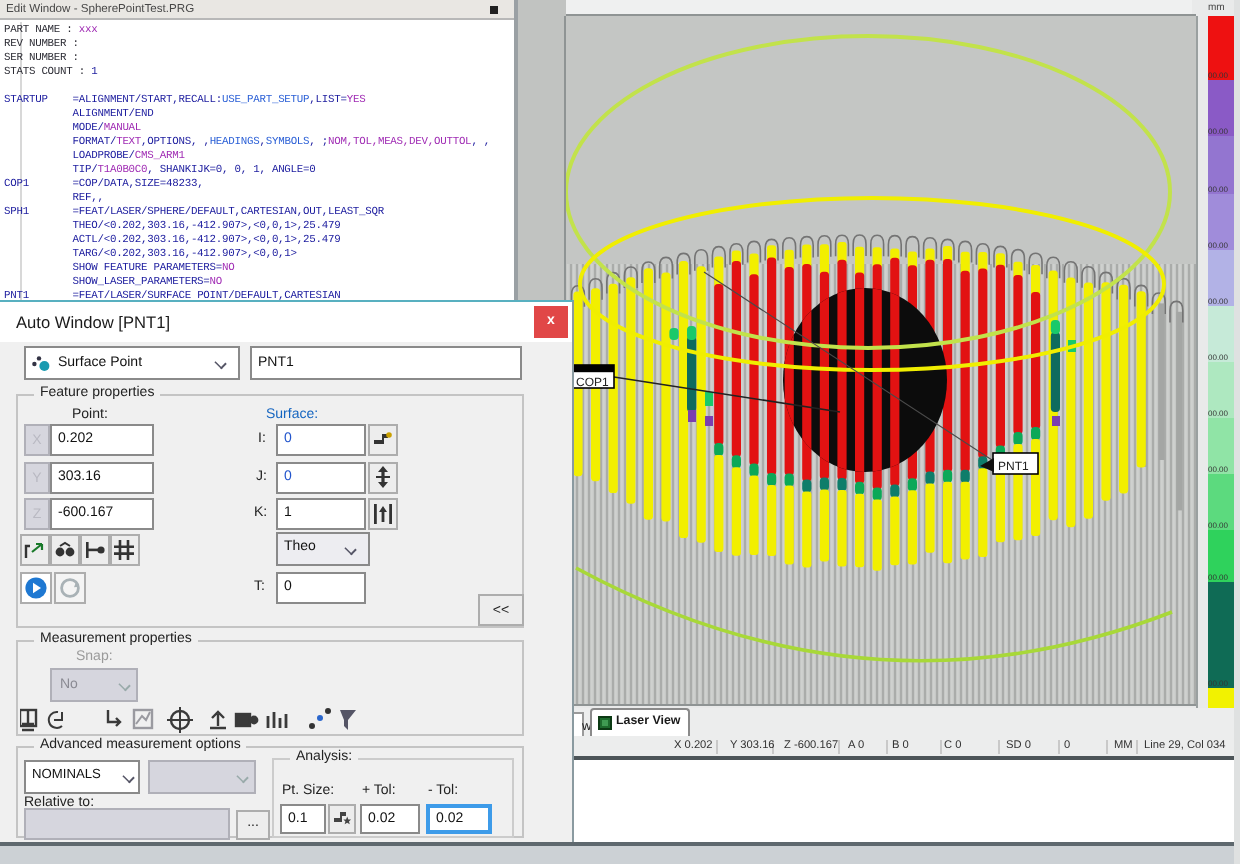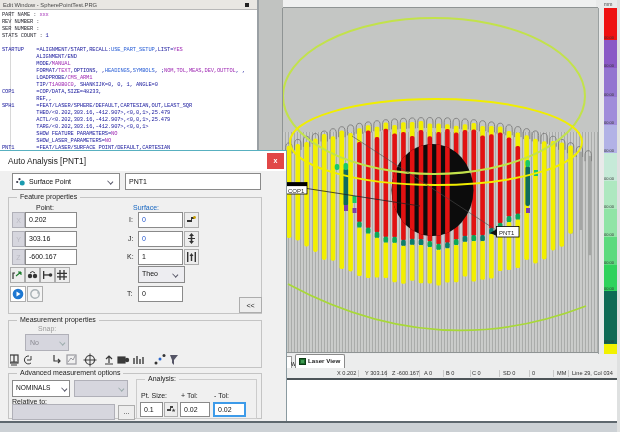--- a/index.html
+++ b/index.html
@@ -253,21 +253,21 @@
 <div class="cl"><span style="color:#1b1b9e">           SHOW FEATURE PARAMETERS=</span><span style="color:#a02cb4">NO</span></div>
 <div class="cl"><span style="color:#1b1b9e">           SHOW_LASER_PARAMETERS=</span><span style="color:#a02cb4">NO</span></div>
 <div class="cl"><span style="color:#1b1b9e">PNT1       </span><span style="color:#1b1b9e">=FEAT/LASER/SURFACE POINT/DEFAULT,CARTESIAN</span></div>
 <div class="cl"><span style="color:#1b1b9e">           THEO/&lt;0.202,303.16,-600.167&gt;,&lt;0,0,1&gt;</span></div>
   </div>
 </div>
 
 <div class="abs" style="left:0;top:150px;width:287px;height:271px;background:#f0f0f0;border-top:1px solid #58b0c0;border-right:1px solid #8a9aa0">
 
   <div style="height:20px;background:#fff;position:relative">
-    <span style="position:absolute;left:8px;top:5px;font:8.3px 'Liberation Sans',sans-serif;color:#1a1a1a">Auto Analysis [PNT1]</span>
+    <span style="position:absolute;left:8px;top:5px;font:8.3px 'Liberation Sans',sans-serif;color:#1a1a1a">Auto Window [PNT1]</span>
     <span style="position:absolute;left:267px;top:2px;width:17px;height:16px;background:#e14747;color:#fff;font:bold 7px 'Liberation Sans',sans-serif;text-align:center;line-height:16px">x</span>
   </div>
 
   <div class="fld" style="left:12px;top:22px;width:108px;height:17px;padding-left:16px;padding-top:4px">Surface Point</div>
   <svg class="abs" style="left:15px;top:26px" width="11" height="10" viewBox="0 0 11 10">
     <circle cx="2.2" cy="5" r="1.1" fill="#334"></circle>
       <circle cx="4.5" cy="2.2" r="1.1" fill="#334"></circle>
     <circle cx="7.2" cy="6" r="2.5" fill="#1a9bb0"></circle>
   </svg>
   <div class="chv" style="left:108px;top:28px"></div>

